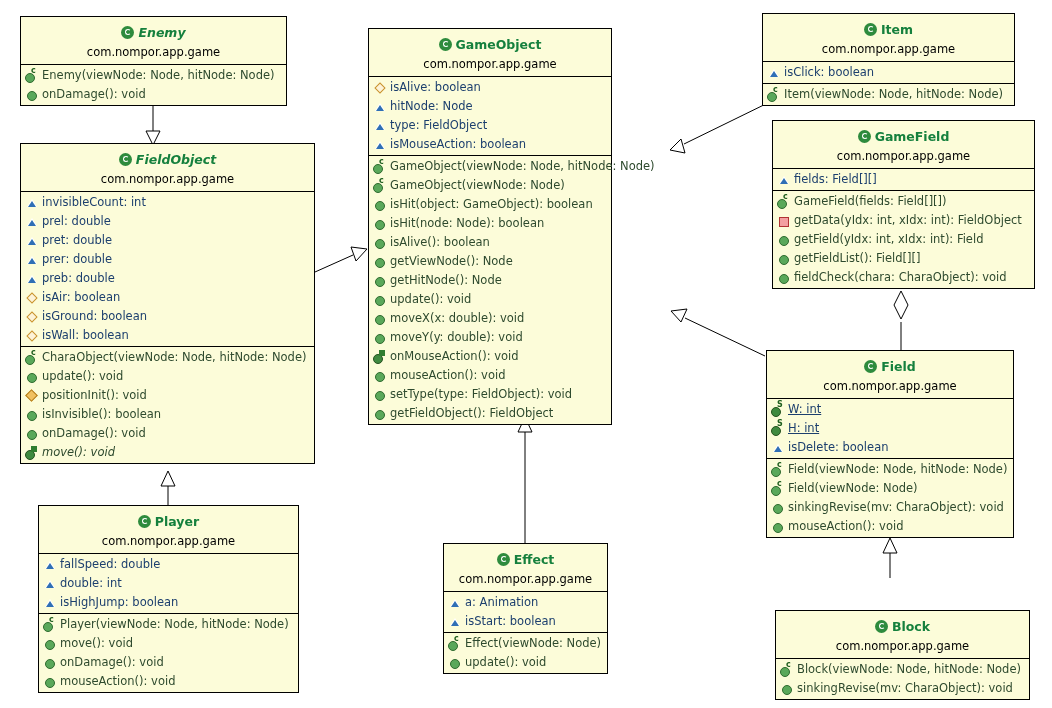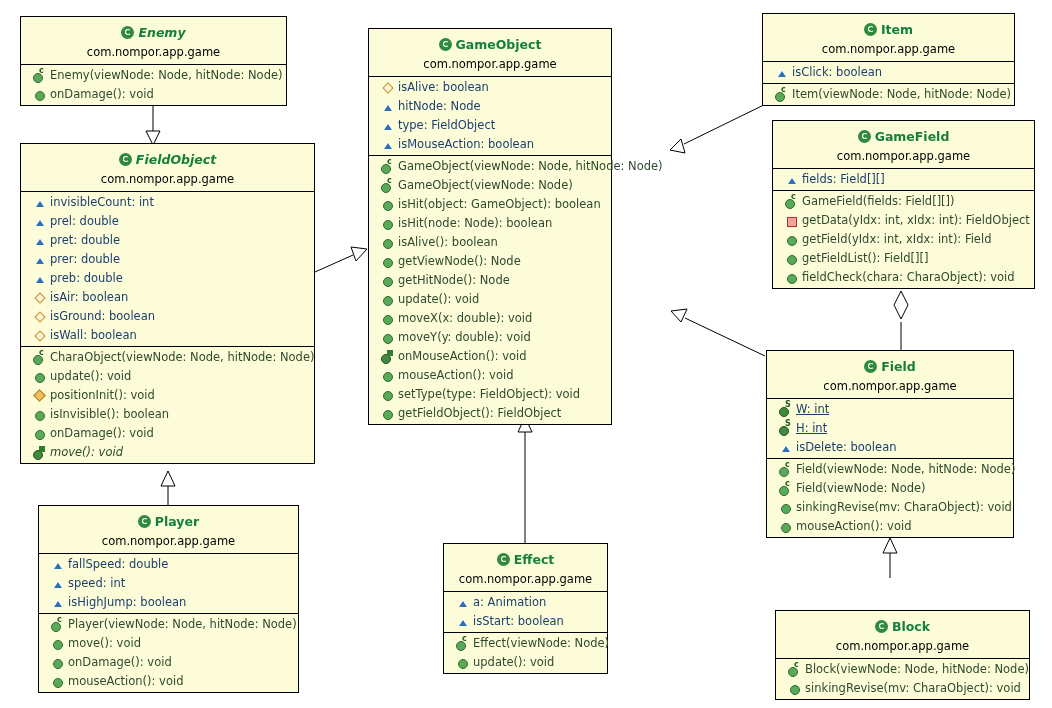--- a/index.html
+++ b/index.html
@@ -47,21 +47,21 @@
   .class-pkg {
     font-size: 11.5px;
     color: #000000;
     text-align: center;
     padding-top: 4px;
     padding-bottom: 3px;
     white-space: nowrap;
   }
   .compartment {
     border-bottom: 1px solid #000000;
-    padding: 1px 0 1px 8px;
+    padding: 1px 0 1px 0;
   }
   .compartment:last-child { border-bottom: none; }
   .member {
     font-size: 11.5px;
     color: #1a1a1a;
     white-space: nowrap;
     padding: 1px 4px 1px 4px;
     line-height: 17px;
     display: flex;
     align-items: center;
@@ -352,21 +352,21 @@
       <span class="kind-glyph"></span><span class="class-name">Player</span>
       <div class="class-pkg">com.nompor.app.game</div>
     </div>
     <div class="compartment">
       <div class="member">
           <span class="vis ic-pkg"></span>
           <span class="member-text field-text">fallSpeed: double</span>
         </div>
       <div class="member">
           <span class="vis ic-pkg"></span>
-          <span class="member-text field-text">speed: int</span>
+          <span class="member-text field-text">double: int</span>
         </div>
       <div class="member">
           <span class="vis ic-pkg"></span>
           <span class="member-text field-text">isHighJump: boolean</span>
         </div>
     </div>
     <div class="compartment">
       <div class="member">
           <span class="vis ic-ctor"></span>
           <span class="member-text method-text">Player(viewNode: Node, hitNode: Node)</span>

